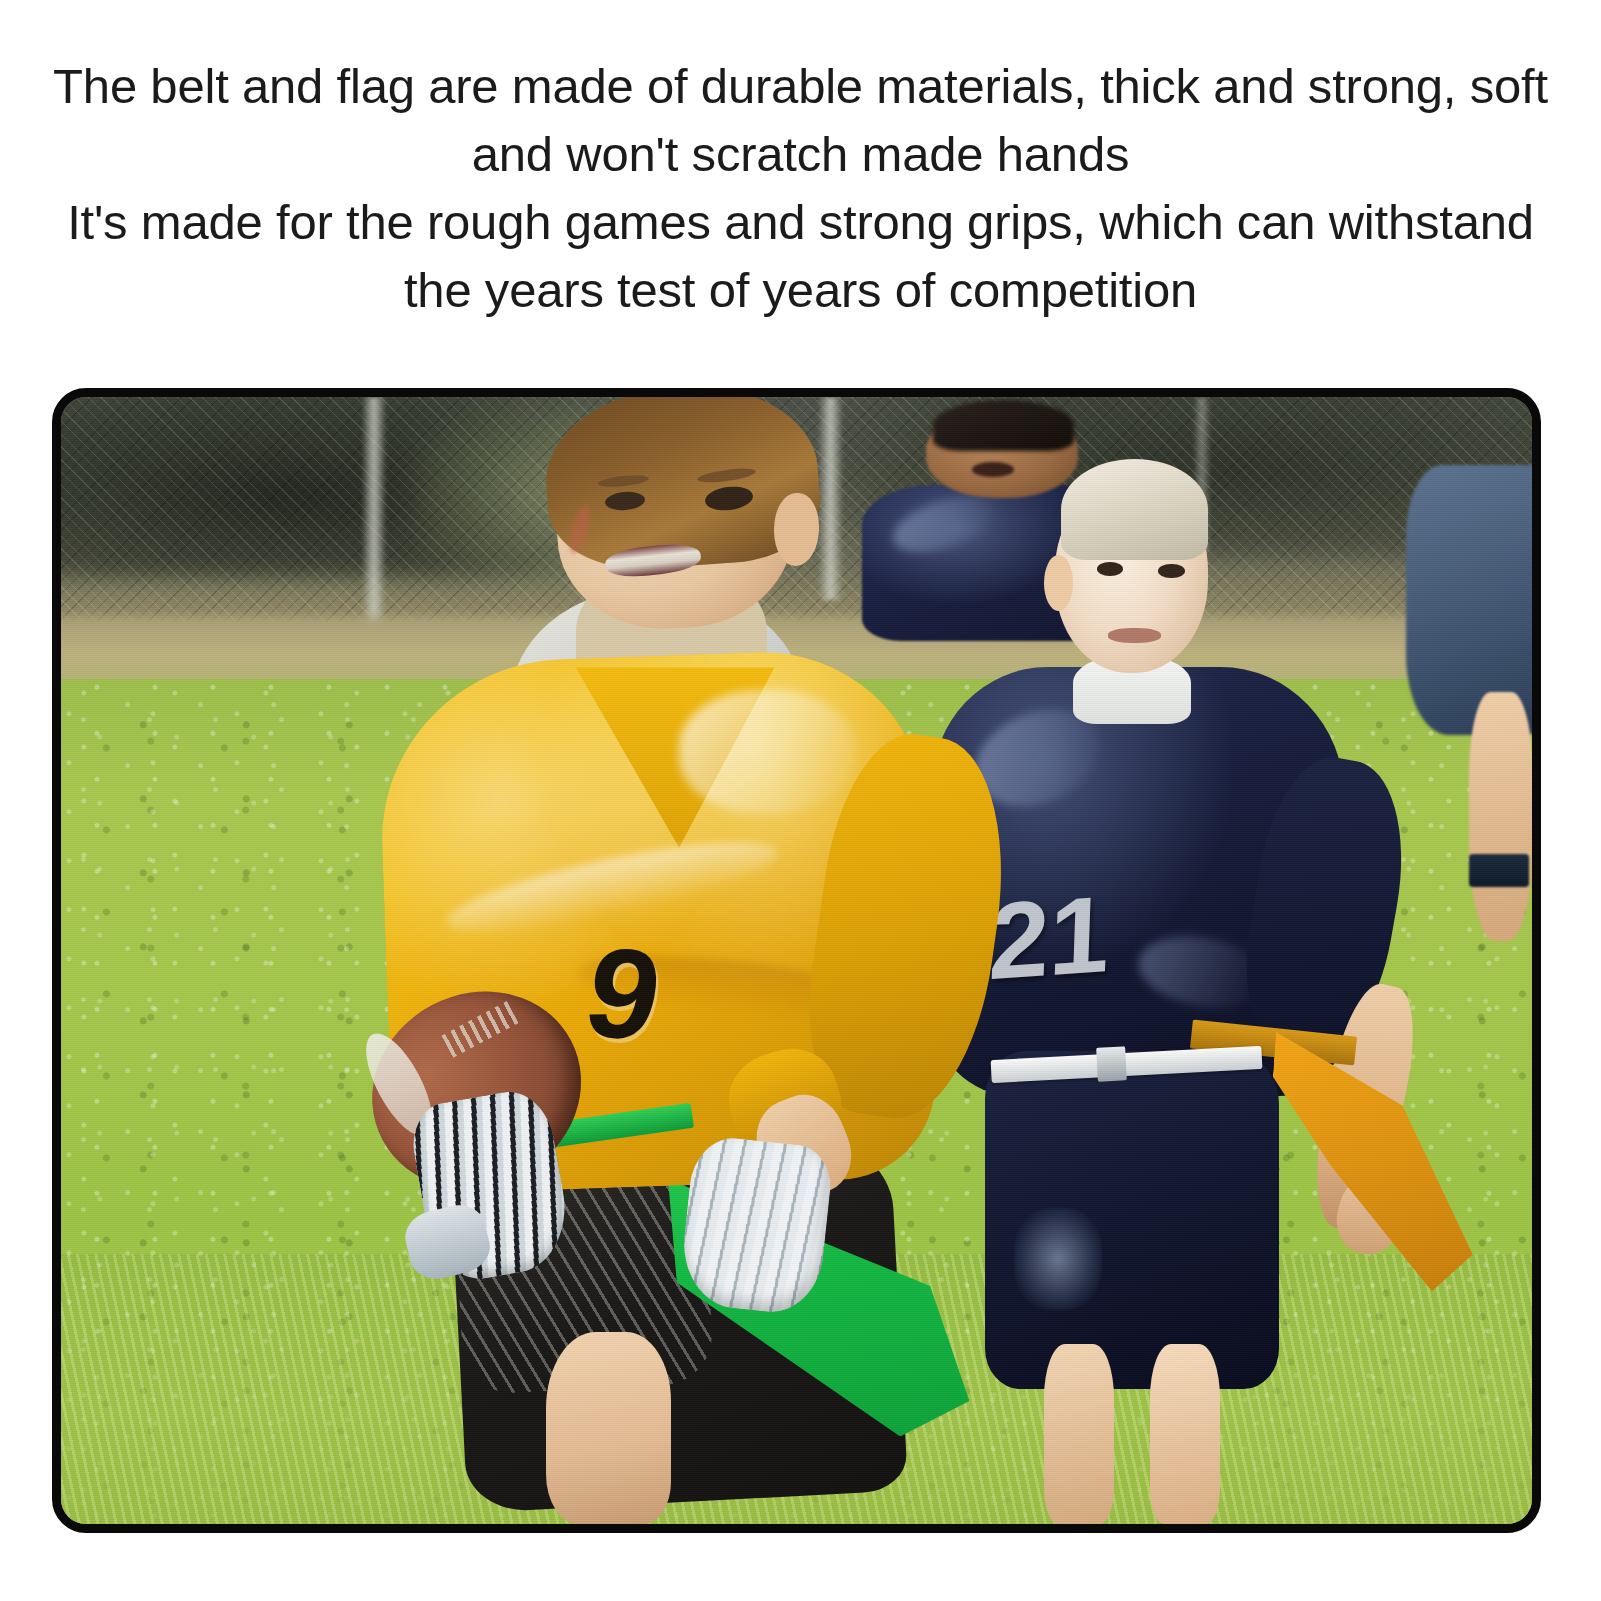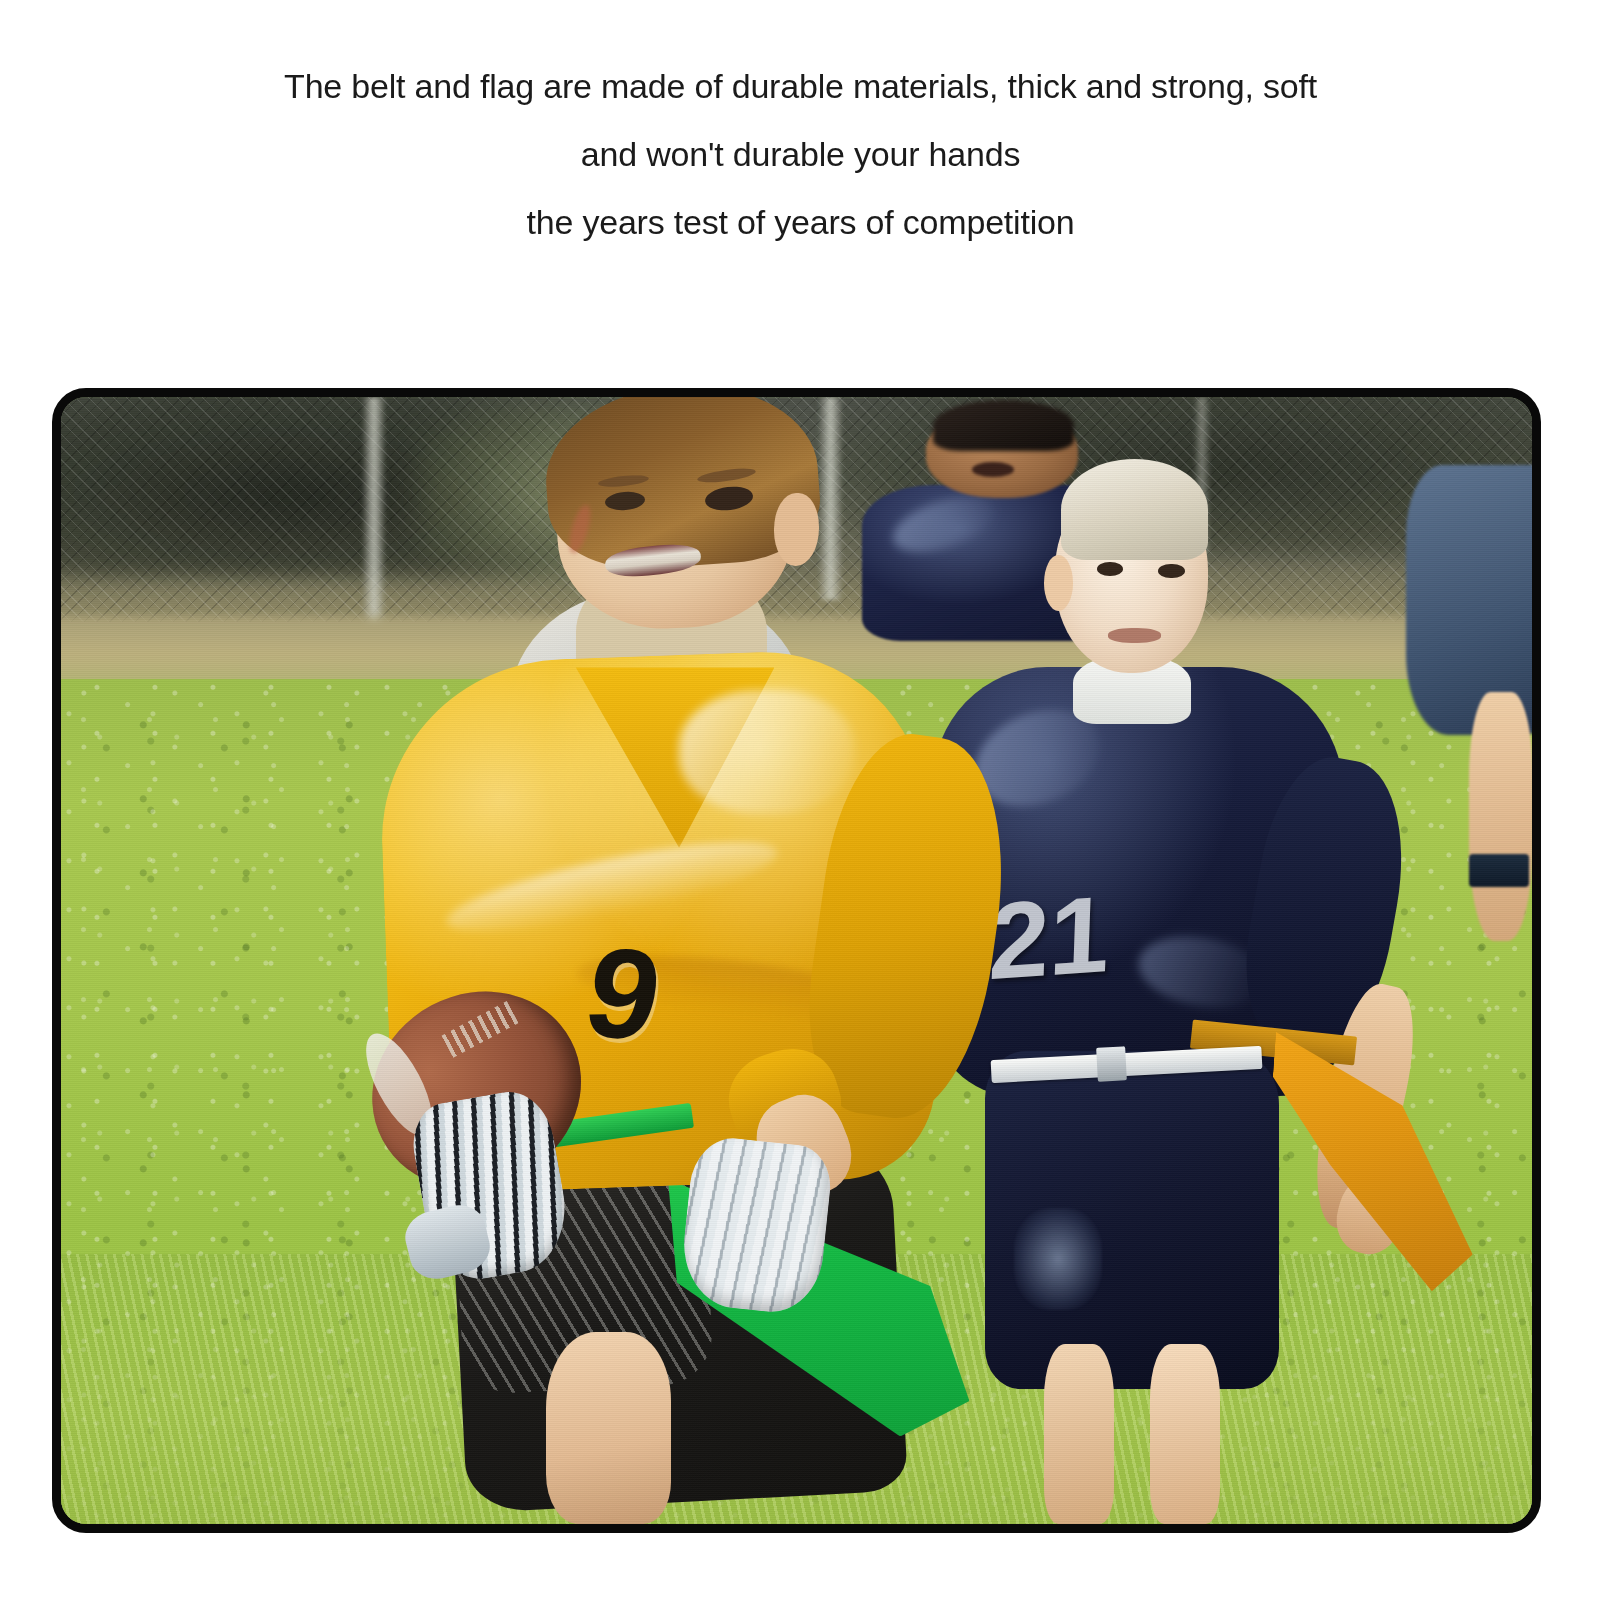--- a/index.html
+++ b/index.html
@@ -26,21 +26,21 @@
     top: 52px;
     left: 0;
     width: 1601px;
     text-align: center;
     padding: 0 48px;
   }
 
   .caption-line {
     display: block;
     font-family: "Liberation Sans", sans-serif;
-    font-size: 34px;
+    font-size: 49px;
     line-height: 68px;
     font-weight: 400;
     color: #1b1b1b;
     letter-spacing: -0.2px;
     white-space: nowrap;
   }
 
   .caption-para + .caption-para { margin-top: 0px; }
 
   
@@ -549,23 +549,24 @@
   }
 </style>
 </head>
 <body>
 
 <div class="page">
 
   <div class="caption-block">
     <div class="caption-para">
       <span class="caption-line">The belt and flag are made of durable materials, thick and strong, soft</span>
-      <span class="caption-line">and won't durable your hands</span>
+      <span class="caption-line">and won't scratch made hands</span>
     </div>
     <div class="caption-para">
+      <span class="caption-line">It's made for the rough games and strong grips, which can withstand</span>
       <span class="caption-line">the years test of years of competition</span>
     </div>
   </div>
 
   <div class="photo-frame">
     <div class="photo">
 
       <div class="bg-trees"></div>
       <div class="bg-tree-dark"></div>
       <div class="bg-tree-dark2"></div>

